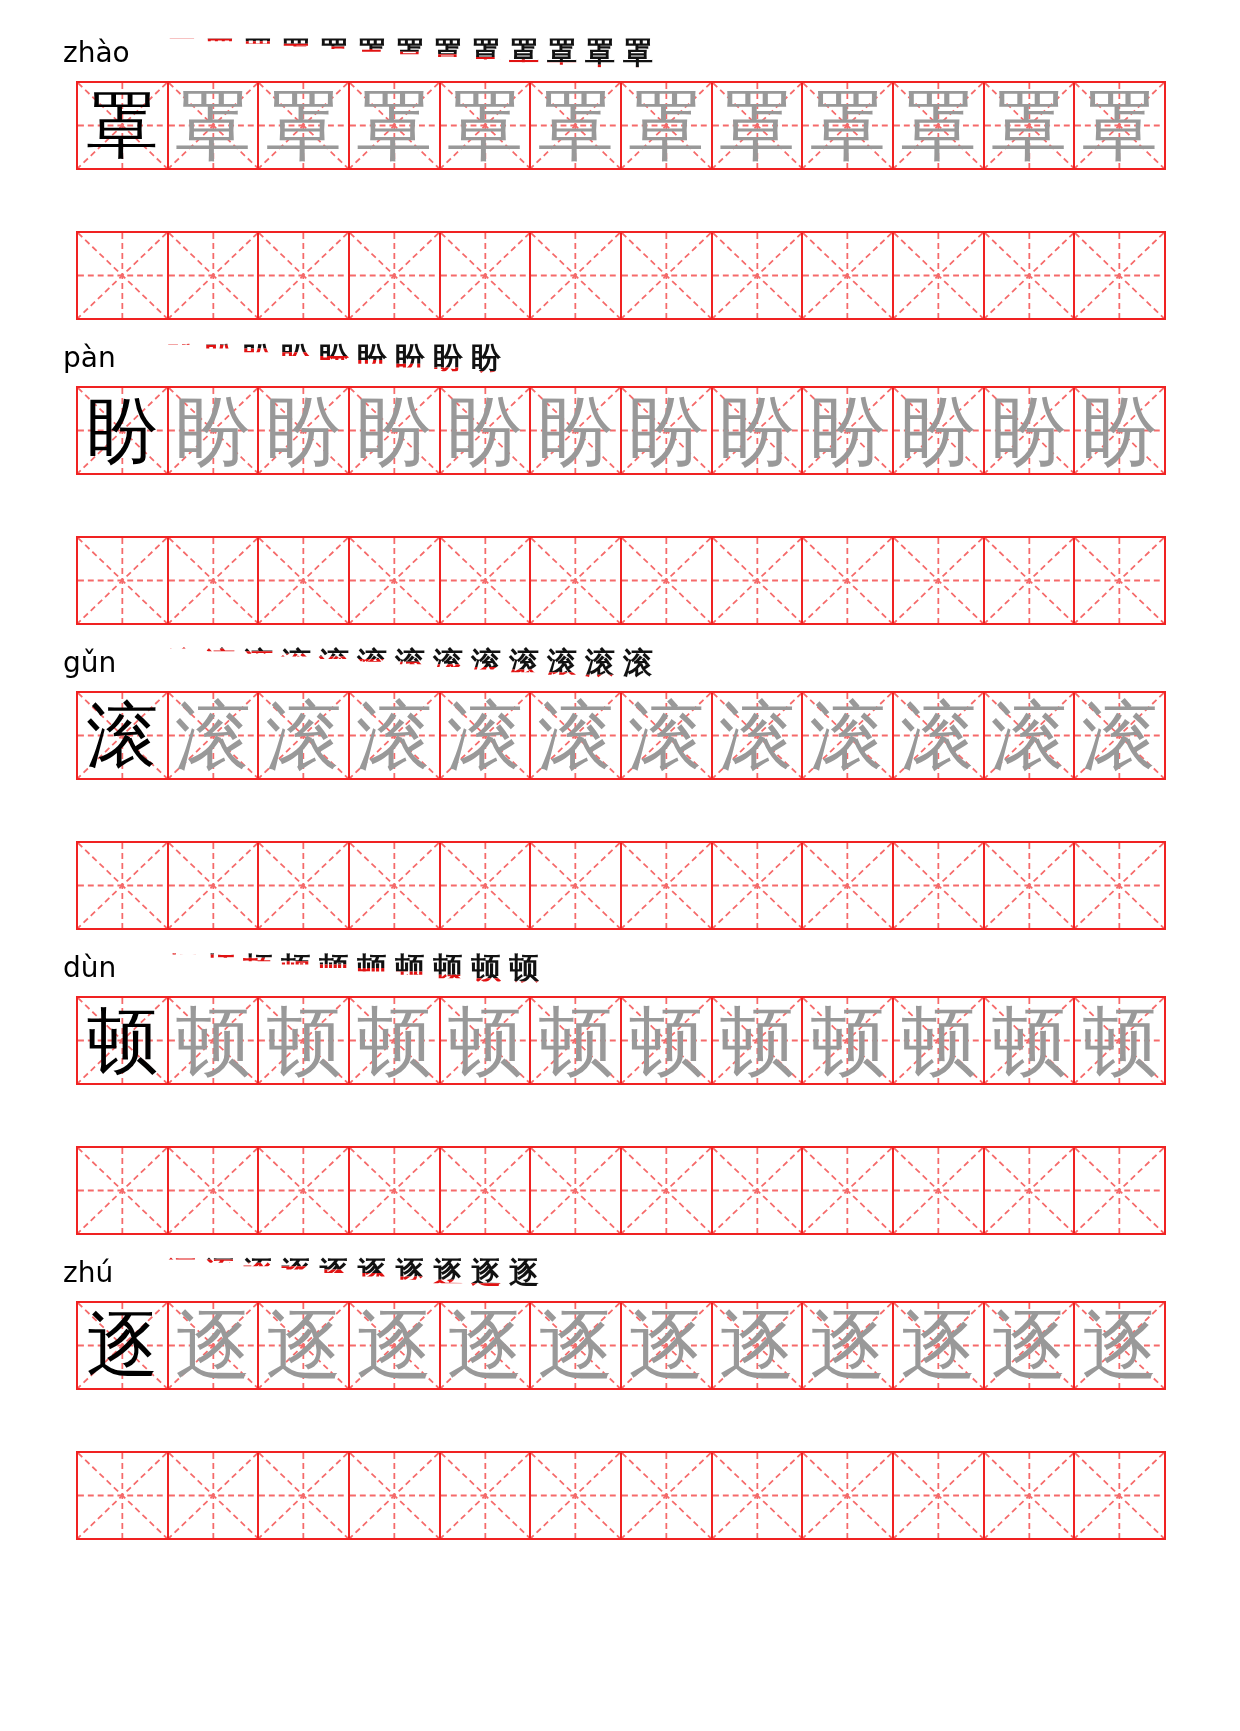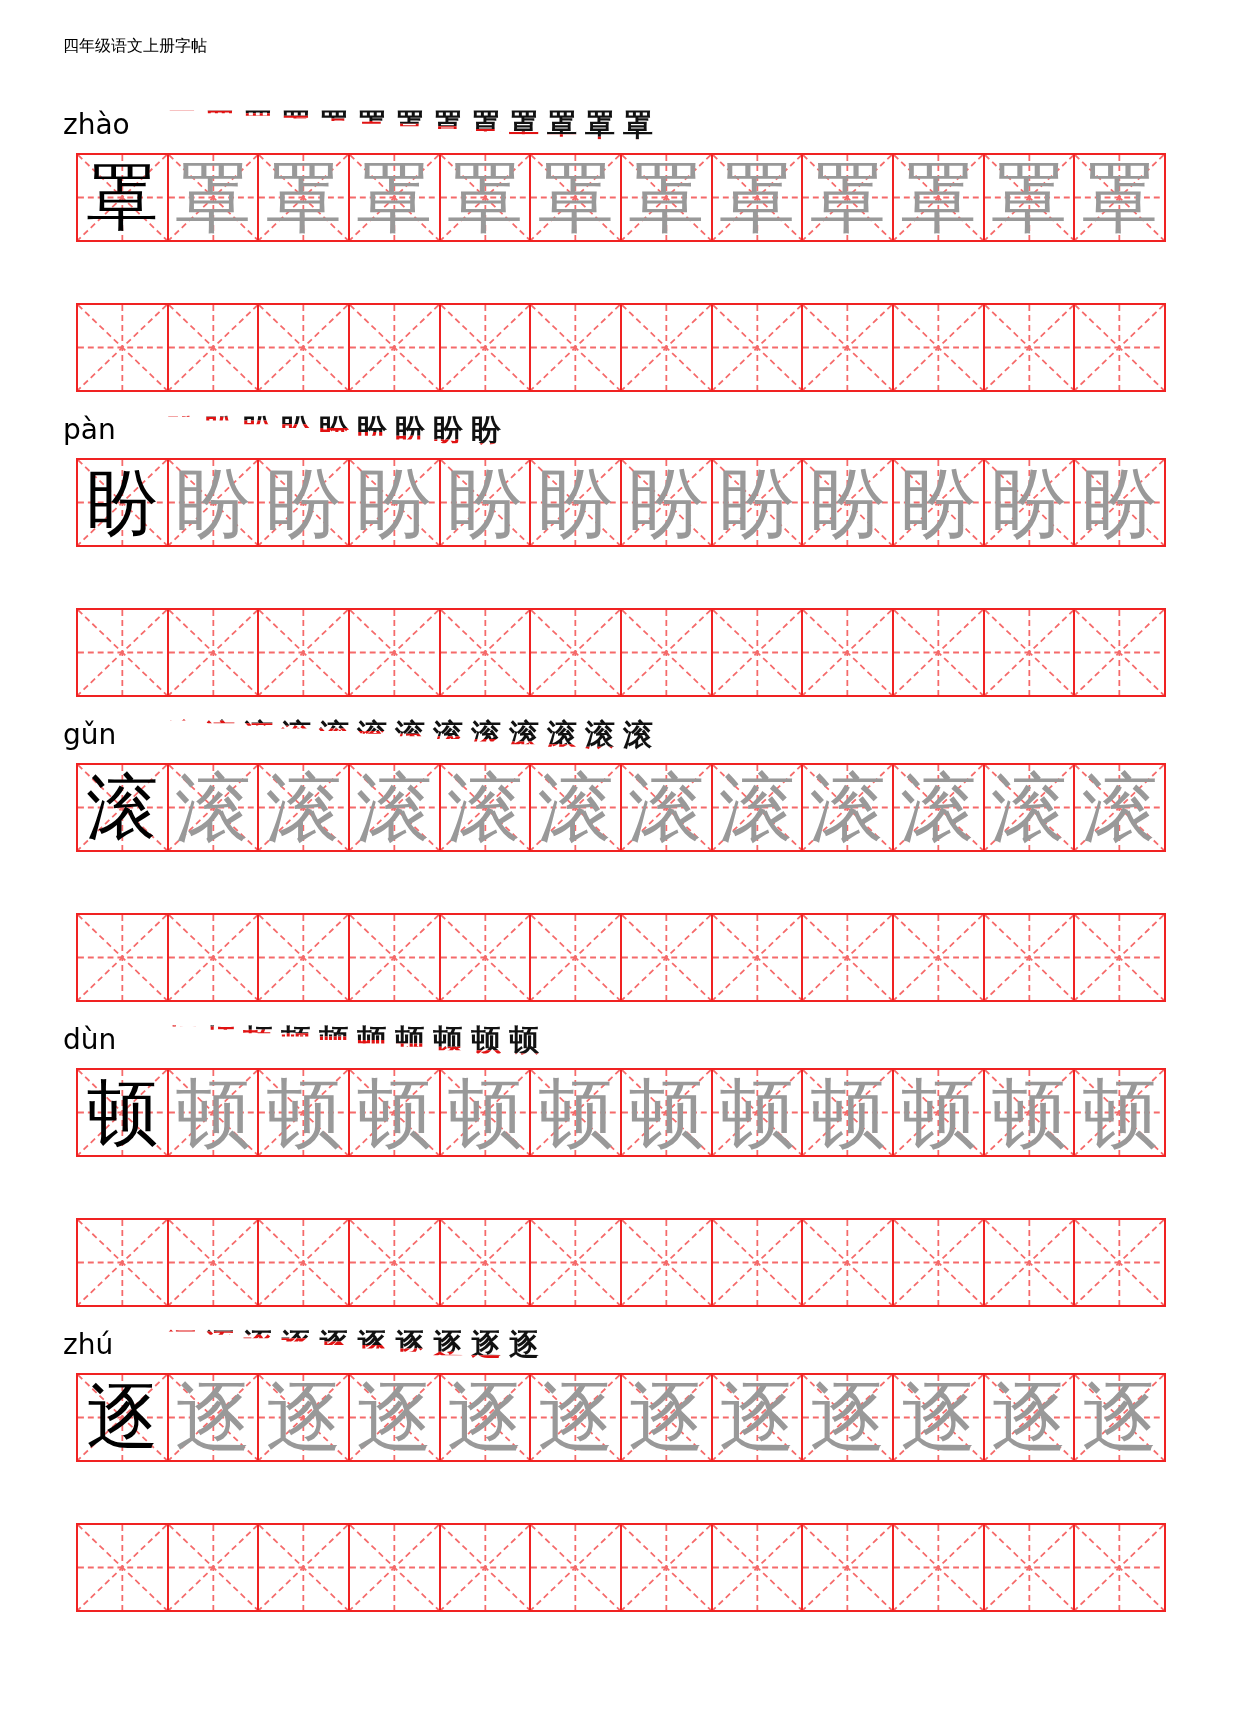--- a/index.html
+++ b/index.html
@@ -62,21 +62,20 @@
     font-family:"Liberation Serif","DejaVu Serif",serif;
     z-index:2;
   }
   .glyph.ink{color:#000000;}
   .glyph.trace{color:#999999;font-size:76px;}
 </style>
 </head>
 <body>
 
 <div class="page">
-  <div class="title">四年级语文上册字帖</div>
   <div id="sections">
   <section class="section">
     <div class="label-row">
       <span class="pinyin">zhào</span>
       <span class="strokes">
             <span class="step">
               <span class="done" style="clip-path: inset(0px 0px 100%);">罩</span>
               <span class="new" style="clip-path: inset(0% 0px 92.3077%);">罩</span>
             </span>
             <span class="step">

